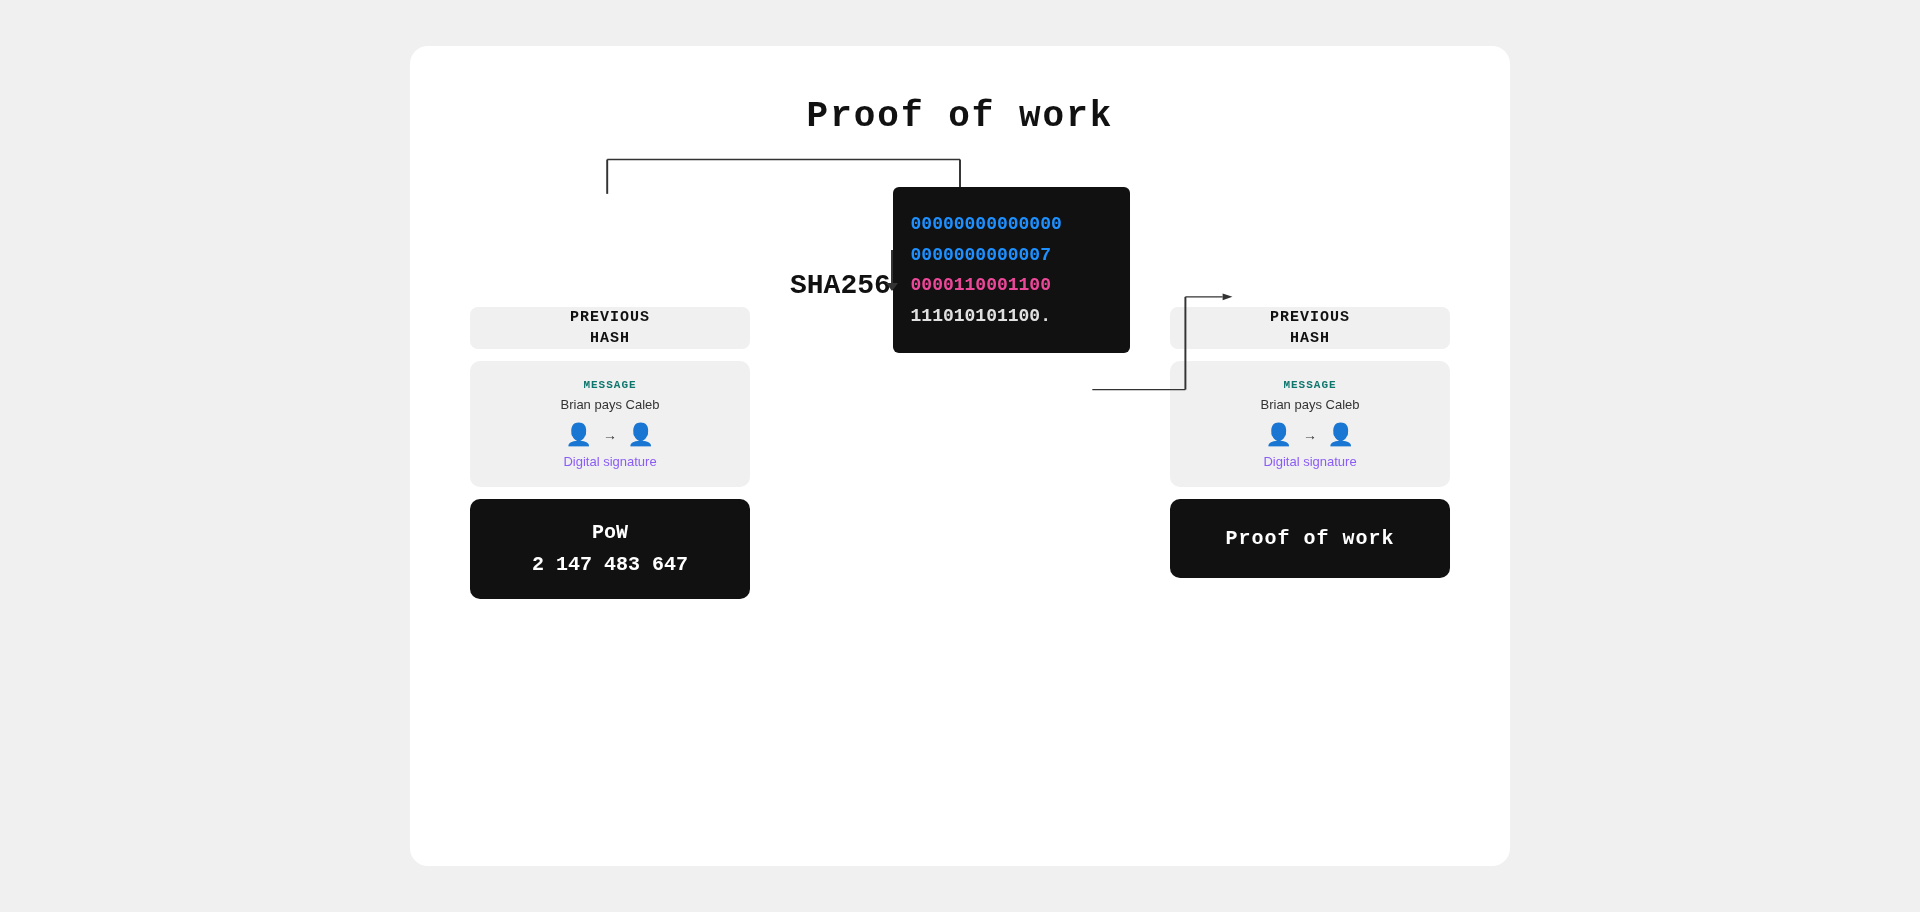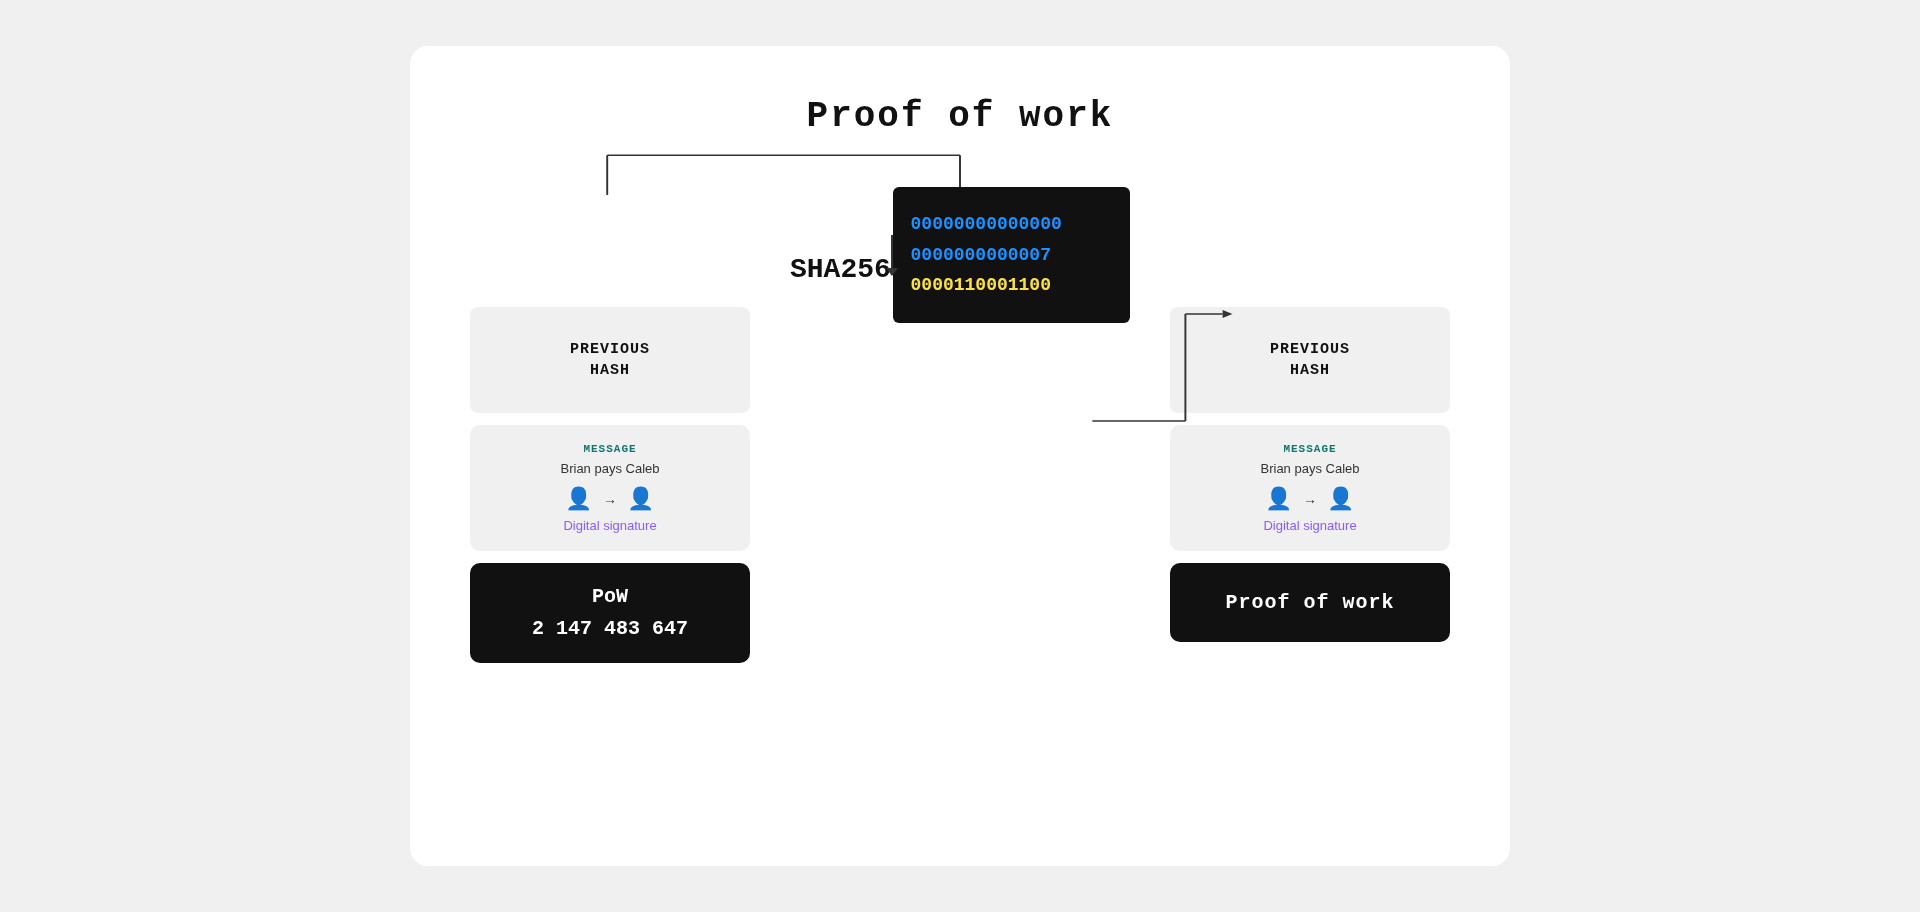--- a/index.html
+++ b/index.html
@@ -129,21 +129,21 @@
       font-size: 20px;
       font-weight: 700;
       text-align: center;
       width: 100%;
       letter-spacing: 1px;
     }
     
     .block-card {
       background: #f0f0f0;
       border-radius: 8px;
-      padding: 32px 20px;
+      padding: 0 20px;
       text-align: center;
       width: 100%;
     }
     .block-card-title {
       font-family: 'Courier New', Courier, monospace;
       font-size: 15px;
       font-weight: 700;
       letter-spacing: 1px;
       color: #111;
       line-height: 1.4;
@@ -241,21 +241,22 @@
     </div>
 
     <div class="center-col" style="margin-left:40px;margin-right:40px;">
 
       <div style="height:60px;"></div>
       <div class="sha-label">SHA256</div>
       <div class="arrow-down" style="margin:12px 0;"></div>
       <div class="hash-box">
         <div style="color:#1e90ff;">00000000000000</div>
         <div style="color:#1e90ff;">0000000000007</div>
-        <div style="color:#fde047;">0000110001100</div>
+        <div style="color:#ec4899;">0000110001100</div>
+        <div style="color:#e0e0e0;">111010101100.</div>
       </div>
     </div>
 
     <div class="right-col">
       <div class="block-card">
         <div class="block-card-title">PREVIOUS<br>HASH</div>
       </div>
       <div class="message-card">
         <div class="message-title">MESSAGE</div>
         <div class="message-sub">Brian pays Caleb</div>

